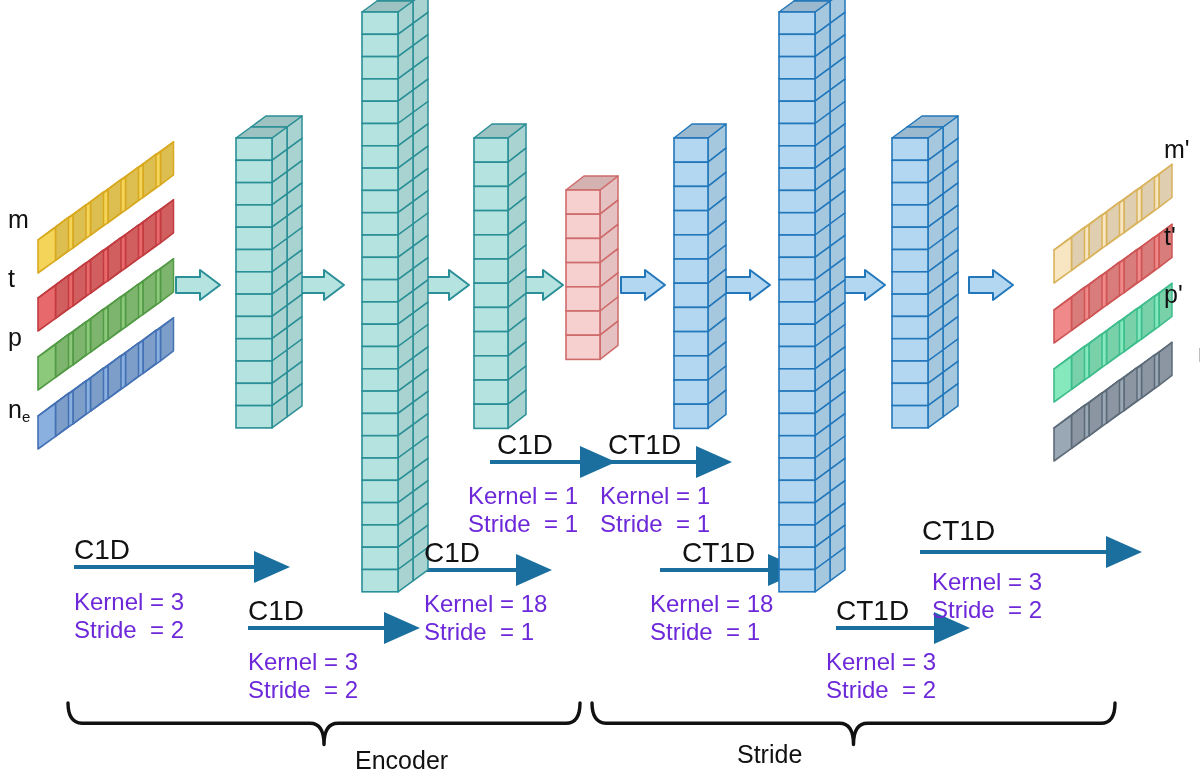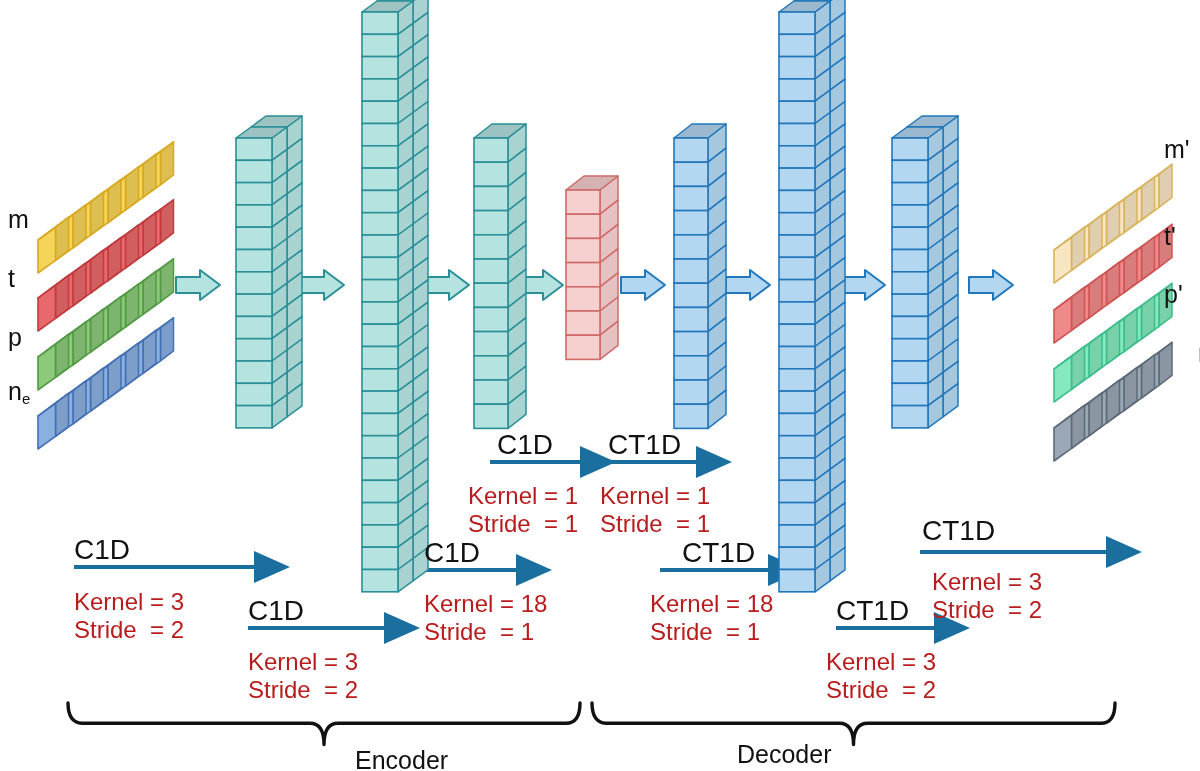--- a/index.html
+++ b/index.html
@@ -3,21 +3,21 @@
 <meta charset="utf-8">
 <style>
   html,body{margin:0;padding:0;background:#ffffff;}
   body{width:1200px;height:771px;position:relative;overflow:hidden;
        font-family:"Liberation Sans", sans-serif;color:#1a1a1a;}
   #stage{position:absolute;left:0;top:0;width:1200px;height:771px;}
 
   .lbl{position:absolute;white-space:nowrap;font-size:25px;color:#111;line-height:1;}
   .lbl sub{font-size:15px;vertical-align:baseline;position:relative;top:4px;}
   .optxt{position:absolute;white-space:nowrap;font-size:28px;color:#111;line-height:1.18;}
-  .kv{position:absolute;white-space:pre;font-size:24px;color:#b91c1c;line-height:1.18;}
+  .kv{position:absolute;white-space:pre;font-size:24px;color:#6d28d9;line-height:1.18;}
   .sect{position:absolute;white-space:nowrap;font-size:25px;color:#111;}
 
   
   .bar{position:absolute;transform-origin:0 0;}
 
   
   .col{position:absolute;}
 
   svg{position:absolute;left:0;top:0;overflow:visible;}
   .noevt{pointer-events:none;}
@@ -588,21 +588,21 @@
           <polygon points="1071.5,415.4 1084.5,405.4 1084.5,438.4 1071.5,448.4" fill="#8b96a2" stroke="#5d6b79" stroke-width="1.5" stroke-linejoin="round"></polygon>
           <polygon points="1054,428 1071.5,415.4 1071.5,448.4 1054,461" fill="#9aa7b4" stroke="#5d6b79" stroke-width="1.6" stroke-linejoin="round"></polygon>
         </svg>
       </div>
     </div>
 
   <div id="texts">
       <div class="lbl" style="left: 8px; top: 207px;">m</div>
       <div class="lbl" style="left: 8px; top: 266px;">t</div>
       <div class="lbl" style="left: 8px; top: 325px;">p</div>
-      <div class="lbl" style="left: 8px; top: 379px;">n<sub>e</sub></div>
+      <div class="lbl" style="left: 8px; top: 397px;">n<sub>e</sub></div>
       <div class="lbl" style="left: 1164px; top: 137px;">m'</div>
       <div class="lbl" style="left: 1164px; top: 224px;">t'</div>
       <div class="lbl" style="left: 1164px; top: 282px;">p'</div>
       <div class="lbl" style="left: 1164px; top: 341px; margin-left: 34px;">n<sub>e</sub>'</div>
       <div class="optxt" style="left: 74px; top: 533px;">C1D</div>
       <div class="kv" style="left: 74px; top: 588px;">Kernel = 3<br>Stride  = 2</div>
       <div class="optxt" style="left: 248px; top: 594px;">C1D</div>
       <div class="kv" style="left: 248px; top: 648px;">Kernel = 3<br>Stride  = 2</div>
       <div class="optxt" style="left: 424px; top: 536px;">C1D</div>
       <div class="kv" style="left: 424px; top: 590px;">Kernel = 18<br>Stride  = 1</div>
@@ -610,16 +610,16 @@
       <div class="kv" style="left: 468px; top: 482px;">Kernel = 1<br>Stride  = 1</div>
       <div class="optxt" style="left: 608px; top: 428px;">CT1D</div>
       <div class="kv" style="left: 600px; top: 482px;">Kernel = 1<br>Stride  = 1</div>
       <div class="optxt" style="left: 682px; top: 536px;">CT1D</div>
       <div class="kv" style="left: 650px; top: 590px;">Kernel = 18<br>Stride  = 1</div>
       <div class="optxt" style="left: 836px; top: 594px;">CT1D</div>
       <div class="kv" style="left: 826px; top: 648px;">Kernel = 3<br>Stride  = 2</div>
       <div class="optxt" style="left: 922px; top: 514px;">CT1D</div>
       <div class="kv" style="left: 932px; top: 568px;">Kernel = 3<br>Stride  = 2</div>
       <div class="sect" style="left: 355px; top: 740px; margin-top: 6px;">Encoder</div>
-      <div class="sect" style="left: 737px; top: 740px;">Decoder</div>
+      <div class="sect" style="left: 737px; top: 740px;">Stride</div>
     </div>
 
 </div>
 
 </body></html>

